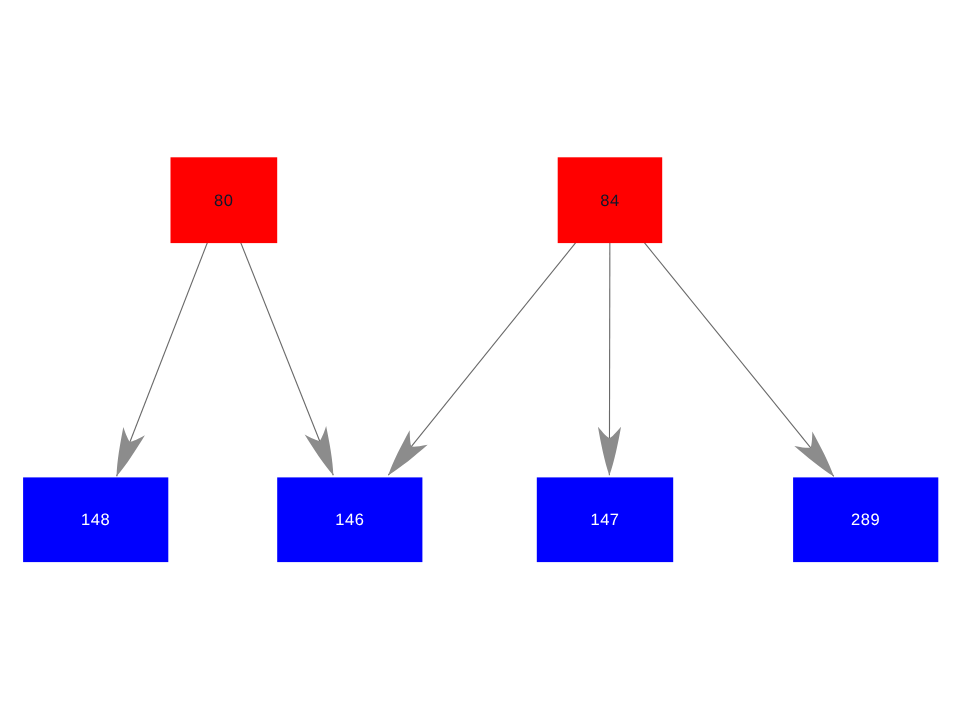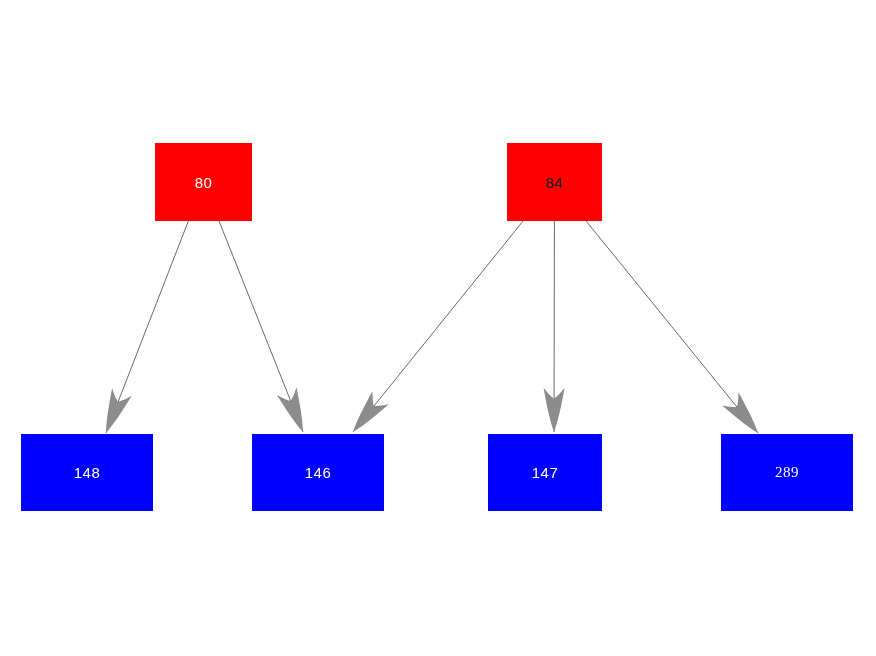--- a/index.html
+++ b/index.html
@@ -45,30 +45,30 @@
       <path d="M 0 0 C -12 -4.5 -30 -8 -44 -10.5 C -38 -5.5 -35 -2.5 -33.5 0 C -35 2.5 -38 5.5 -44 10.5 C -30 8 -12 4.5 0 0 Z" transform="translate(303 432) rotate(68.29744441748072)" fill="#8c8c8c"></path>
       <line x1="554.5" y1="182" x2="353" y2="432" stroke="#696969" stroke-width="1"></line>
       <path d="M 0 0 C -12 -4.5 -30 -8 -44 -10.5 C -38 -5.5 -35 -2.5 -33.5 0 C -35 2.5 -38 5.5 -44 10.5 C -30 8 -12 4.5 0 0 Z" transform="translate(353 432) rotate(128.86881430481623)" fill="#8c8c8c"></path>
       <line x1="554.5" y1="182" x2="554" y2="432" stroke="#696969" stroke-width="1"></line>
       <path d="M 0 0 C -12 -4.5 -30 -8 -44 -10.5 C -38 -5.5 -35 -2.5 -33.5 0 C -35 2.5 -38 5.5 -44 10.5 C -30 8 -12 4.5 0 0 Z" transform="translate(554 432) rotate(90.11459140623779)" fill="#8c8c8c"></path>
       <line x1="554.5" y1="182" x2="758" y2="433" stroke="#696969" stroke-width="1"></line>
       <path d="M 0 0 C -12 -4.5 -30 -8 -44 -10.5 C -38 -5.5 -35 -2.5 -33.5 0 C -35 2.5 -38 5.5 -44 10.5 C -30 8 -12 4.5 0 0 Z" transform="translate(758 433) rotate(50.9663483207013)" fill="#8c8c8c"></path>
     </svg>
 
 <div class="node-box" style="left: 155px; top: 143px; width: 97px; height: 78px; background: rgb(255, 0, 0);">
-      <span class="node-label" style="color: #ffffff;">80</span>
+      <span class="node-label" style="color: #0f172a;">80</span>
     </div>
     <div class="node-box" style="left: 507px; top: 143px; width: 95px; height: 78px; background: rgb(255, 0, 0);">
       <span class="node-label" style="color: #0f172a;">84</span>
     </div>
     <div class="node-box" style="left: 21px; top: 434px; width: 132px; height: 77px; background: rgb(0, 0, 255);">
       <span class="node-label" style="color: rgb(255, 255, 255);">148</span>
     </div>
     <div class="node-box" style="left: 252px; top: 434px; width: 132px; height: 77px; background: rgb(0, 0, 255);">
       <span class="node-label" style="color: rgb(255, 255, 255);">146</span>
     </div>
-    <div class="node-box" style="left: 488px; top: 434px; width: 114px; height: 77px; background: rgb(0, 0, 255);">
+    <div class="node-box" style="left: 488px; top: 434px; width: 124px; height: 77px; background: rgb(0, 0, 255);">
       <span class="node-label" style="color: rgb(255, 255, 255);">147</span>
     </div>
-    <div class="node-box" style="left: 721px; top: 434px; width: 132px; height: 77px; background: rgb(0, 0, 255); font-family: Liberation Serif, serif;">
+    <div class="node-box" style="left: 721px; top: 434px; width: 132px; height: 77px; background: rgb(0, 0, 255);">
       <span class="node-label" style="color: rgb(255, 255, 255);">289</span>
     </div>
   </div>
 
 </body></html>

